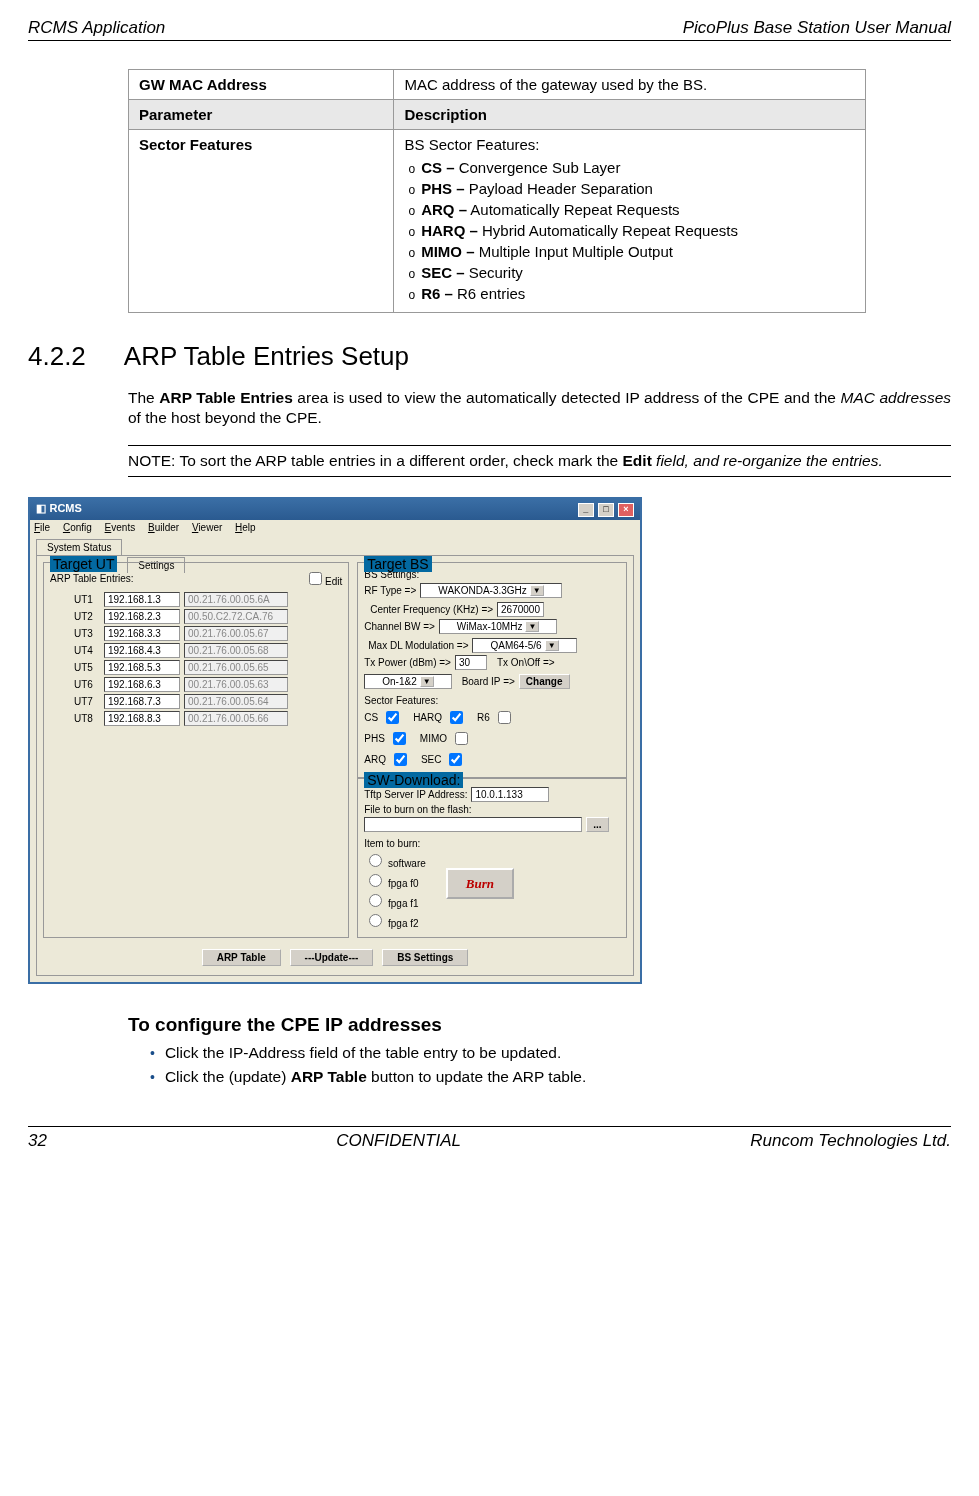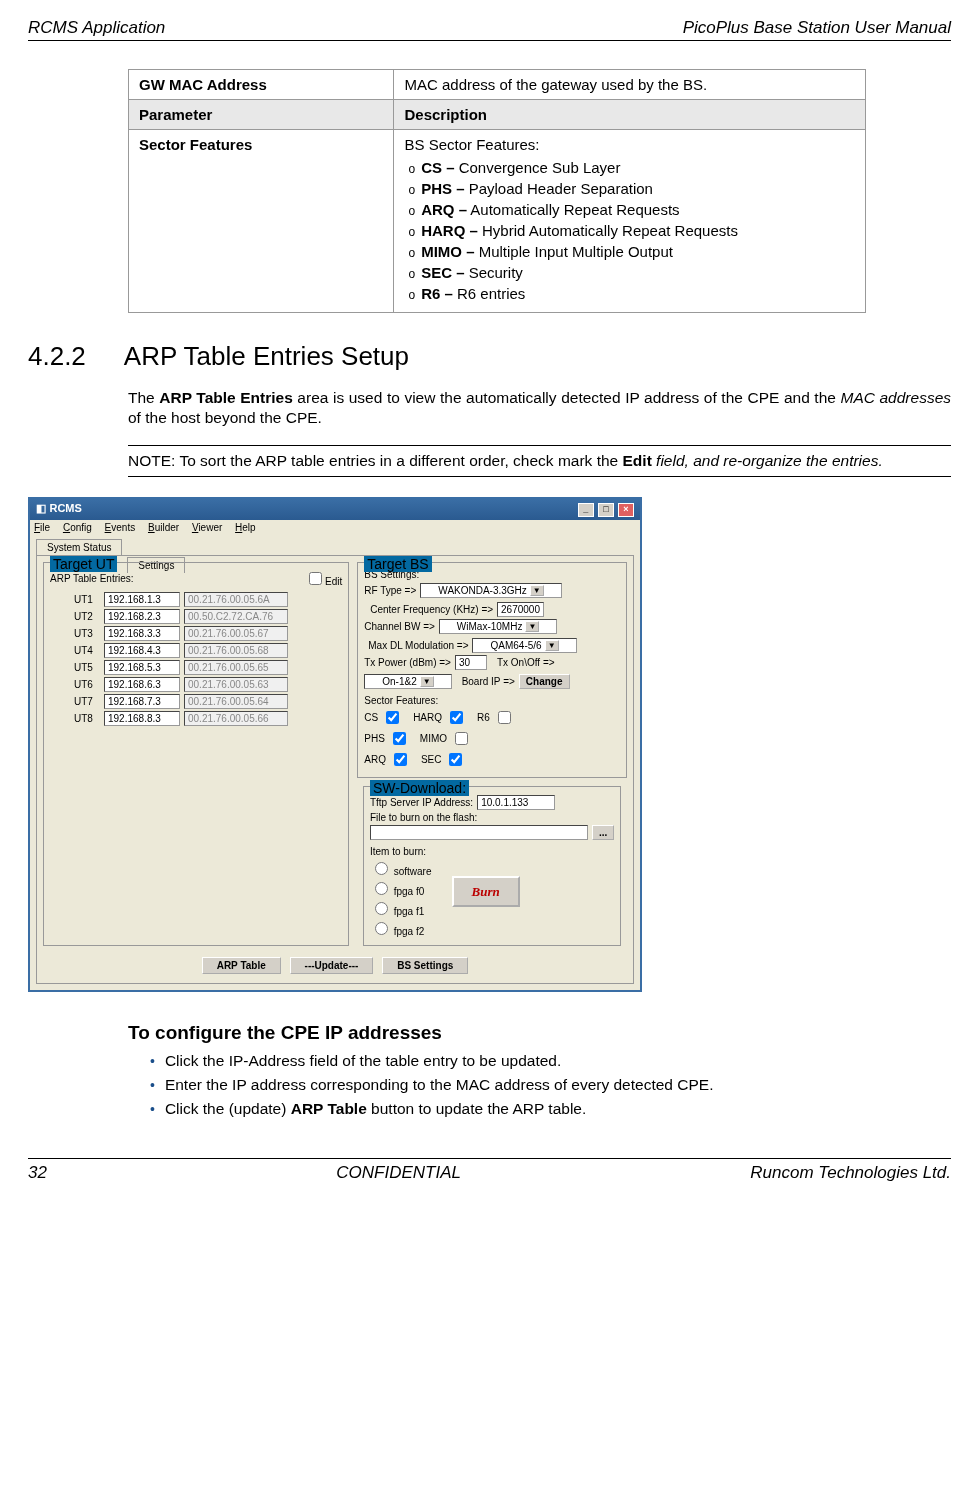--- a/index.html
+++ b/index.html
@@ -135,21 +135,21 @@
     padding:6px;
     font-size:10px;
     position:relative;
   }
   .group .gtitle {
     position:absolute; top:-7px; left:6px;
     background:#0369a1; padding:0 3px;
     font-size:14px;
   }
   .left-col { width: 52%; }
-  .right-col { width: 48%; display:flex; flex-direction:column; gap:8px;align-items:center;}
+  .right-col { width: 48%; display:flex; flex-direction:column; }
   .arp-row { display:flex; align-items:center; margin:2px 0; gap:4px;}
   .arp-row .lbl { width:26px; }
   .ipbox { border:1px inset #999; background:#fff; padding:1px 3px; width:68px; font-size:10px;}
   .macbox { border:1px inset #999; background:#f0f0f0; color:#888; padding:1px 3px; width:96px; font-size:10px;}
   .chk { margin-right:3px; }
   .field-row { display:flex; align-items:center; gap:4px; margin:2px 0; flex-wrap:wrap;}
   .combo { border:1px inset #999; background:#fff; padding:1px 17px; font-size:10px; display:inline-flex; align-items:center;}
   .combo .arrow { background:#d4d0c8; border:1px outset #fff; padding:0 2px; margin-left:3px; font-size:8px;}
   .txt { border:1px inset #999; background:#fff; padding:1px 3px; font-size:10px;}
   .btn { border:1px outset #fff; background:#d4d0c8; padding:1px 6px; font-size:10px;font-weight:bold;}
@@ -392,21 +392,20 @@
         <span class="btn">---Update---</span>
         <span class="btn">BS Settings</span>
       </div>
     </div>
   </div>
 </div>
 
 <h3 class="sub">To configure the CPE IP addresses</h3>
 <ul class="steps">
   <li><span class="bullet">•</span><span>Click the IP-Address field of the table entry to be updated.</span></li>
-  <li><span class="bullet">•</span><span>Enter the IP address corresponding to the MAC address of every detected CPE.</span></li>
   <li><span class="bullet">•</span><span>Click the (update) </span><b>ARP Table</b><span> button to update the ARP table.</span></li>
 </ul>
 
 <div class="footer-row">
   <span>32</span>
   <span>CONFIDENTIAL</span>
   <span>Runcom Technologies Ltd.</span>
 </div>
 
 </body></html>

